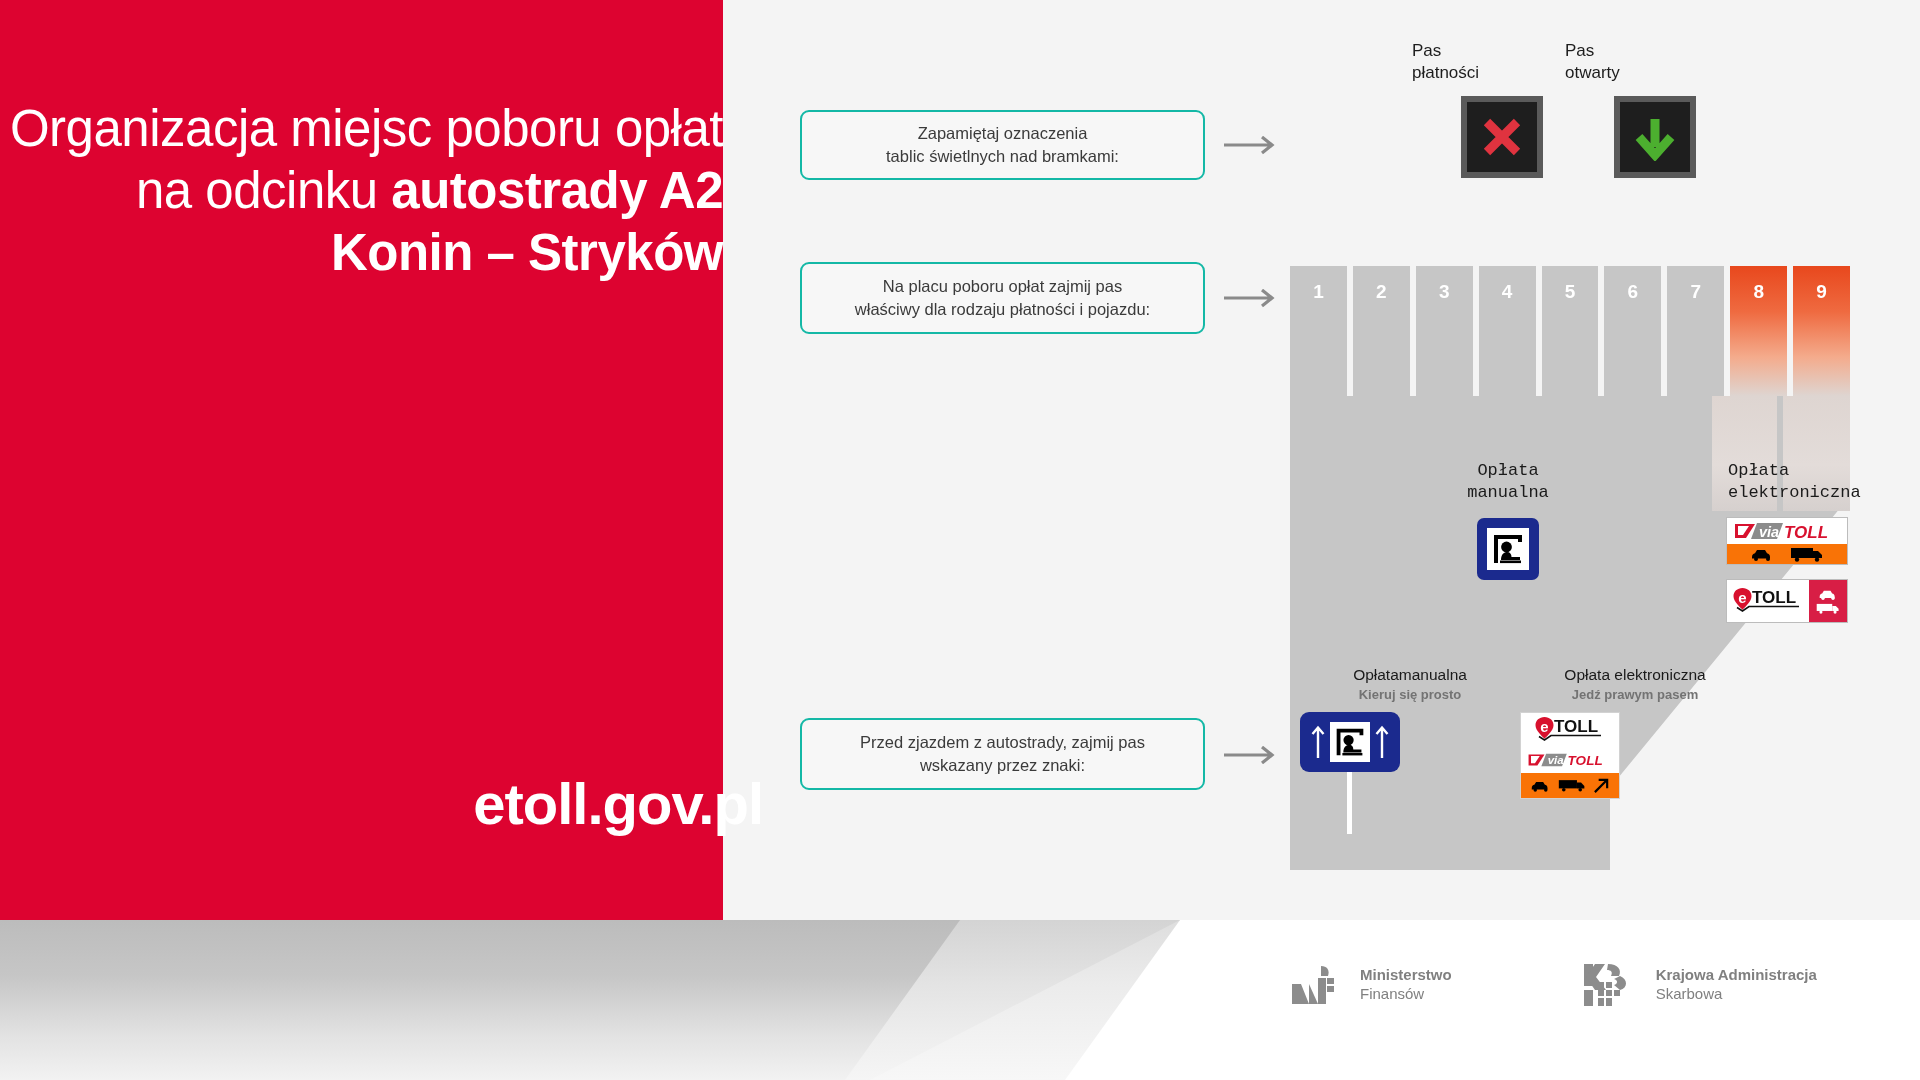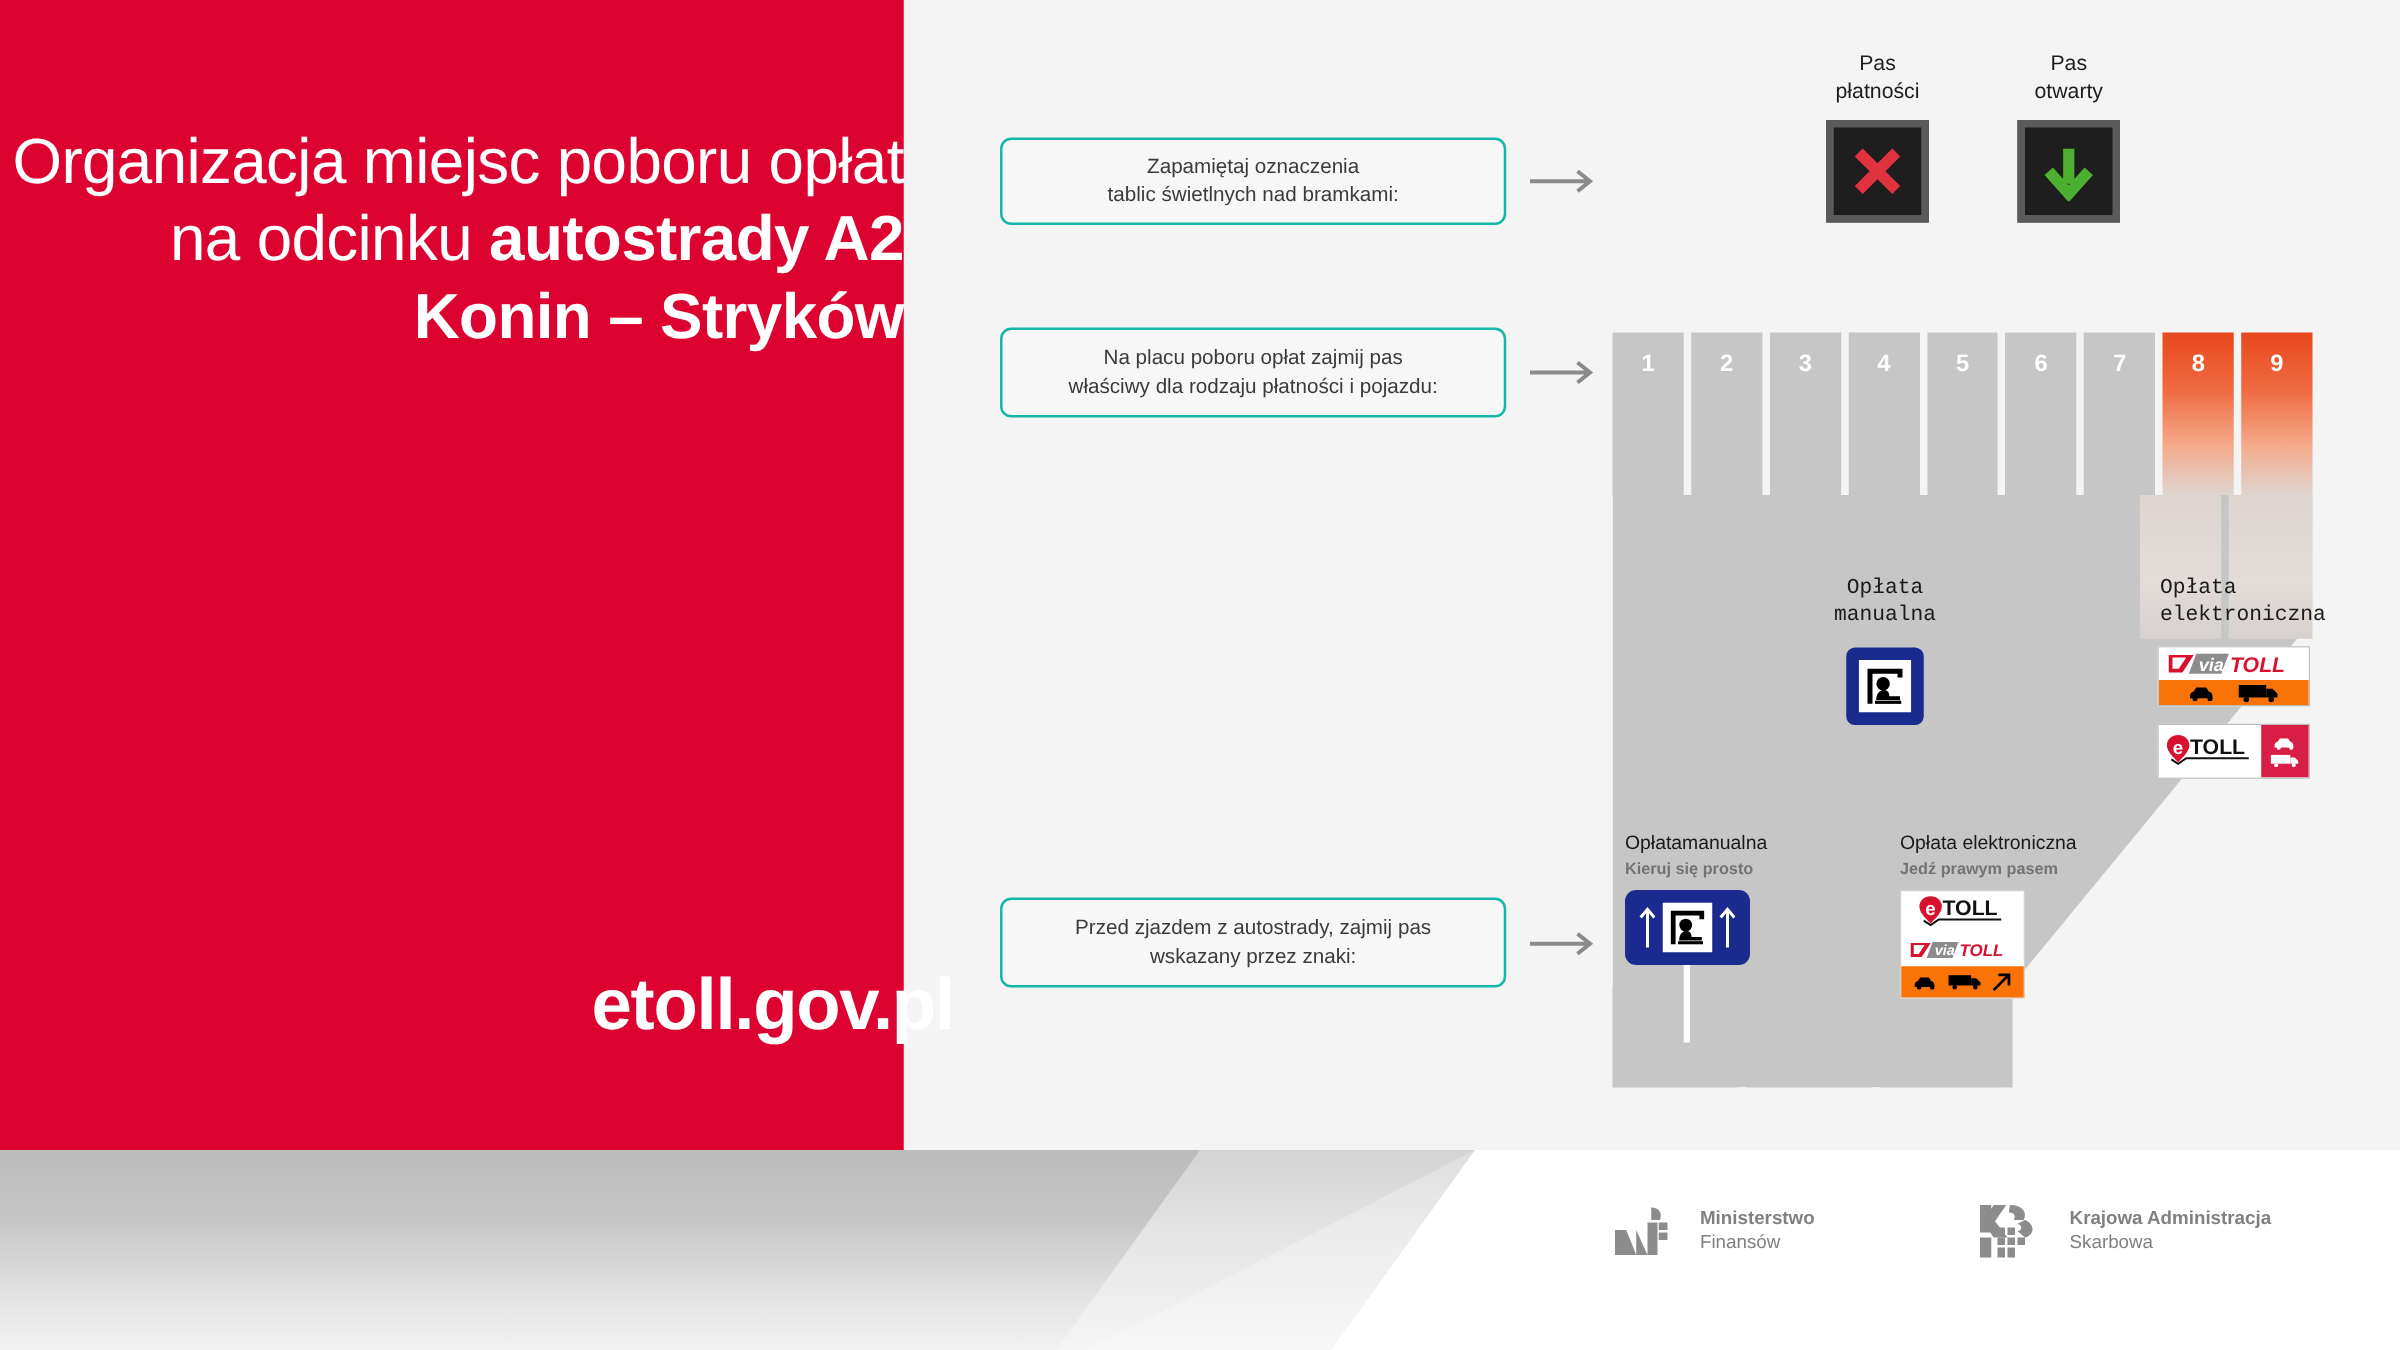--- a/index.html
+++ b/index.html
@@ -62,21 +62,21 @@
   #callout-2{ left:800px; top:262px;  width:405px; height:72px; }
   #callout-3{ left:800px; top:718px;  width:405px; height:72px; }
 
   .arrow{ position:absolute; width:56px; height:22px; }
   .arrow svg{ display:block; }
   #arrow-1{ left:1224px; top:134px; }
   #arrow-2{ left:1224px; top:287px; }
   #arrow-3{ left:1224px; top:744px; }
 
   
-  .signal-group{ position:absolute; text-align:center; }
+  .signal-group{ position:absolute; text-align:left; }
   #signal-closed{ left:1412px; top:40px; width:180px; }
   #signal-open{   left:1565px; top:40px; width:180px; }
   .signal-label{ font-size:17px; color:#1d1d1d; line-height:1.3; font-weight:400; }
   .signal-label .ln{ display:block; }
   .signal-box{
     width:82px; height:82px; margin:12px auto 0;
     background:#1e1e1e; border:6px solid #5a5a5a;
     display:flex; align-items:center; justify-content:center;
   }
 
@@ -127,21 +127,21 @@
   .badge{ border:1px solid #bcbcbc; background:#fff; overflow:hidden; }
   #badge-viatoll{ position:absolute; left:1726px; top:517px; width:122px; height:48px; }
   #badge-etoll{   position:absolute; left:1726px; top:579px; width:122px; height:44px; }
   .via-top{ height:26px; background:#fff; display:flex; align-items:center; justify-content:center; }
   .via-bot{ height:20px; background:#f97306; display:flex; align-items:center; justify-content:center; gap:16px; }
   .etoll-row{ display:flex; height:100%; }
   .etoll-left{ flex:1; background:#fff; display:flex; align-items:center; justify-content:center; }
   .etoll-right{ width:38px; background:#d81e45; display:flex; flex-direction:column; align-items:center; justify-content:center; gap:3px; }
 
   
-  .roadsign-block{ position:absolute; }
+  .roadsign-block{ position:absolute;text-align:center; }
   #rs-manual{ left:1300px; top:665px; width:220px; }
   #rs-elec{   left:1520px; top:665px; width:230px; }
   .rs-l1{ font-size:15.5px; color:#1a1a1a; font-weight:400; line-height:1.35; }
   .rs-l2{ font-size:13px; color:#737373; font-weight:700; line-height:1.35; }
   .sign-straight{
     margin-top:9px; width:100px; height:60px; border-radius:9px; background:#1b2a8e;
     display:flex; align-items:center; justify-content:center; gap:5px;
   }
   .sign-post{ width:5px; height:62px; background:#fff; margin-left:47px; }
   .sign-elec{

